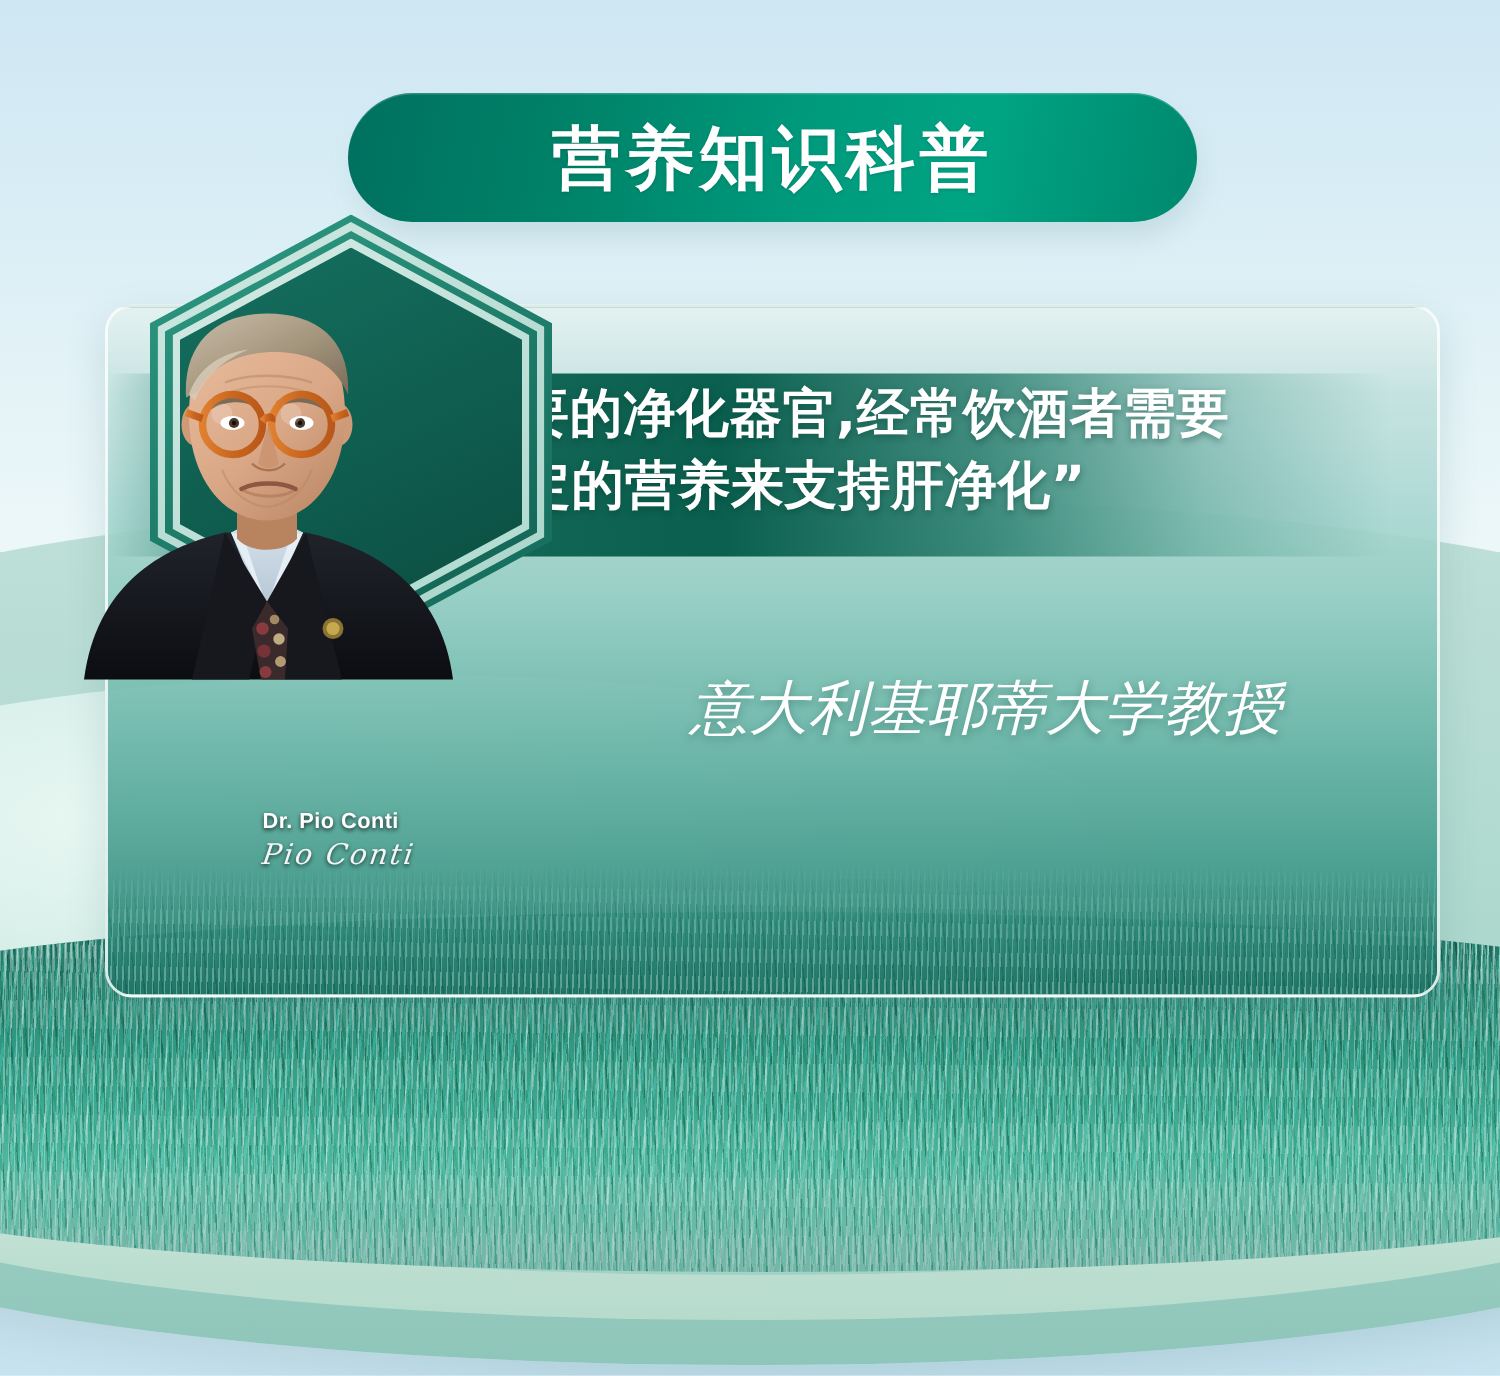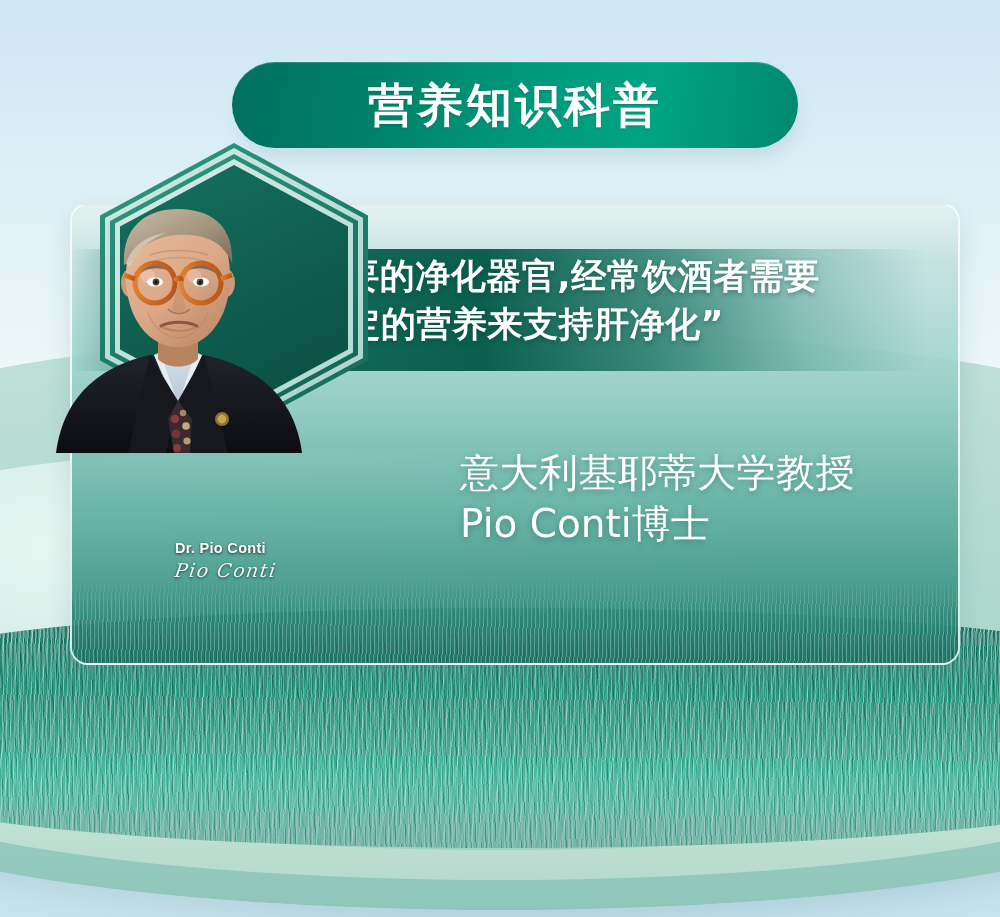--- a/index.html
+++ b/index.html
@@ -187,20 +187,21 @@
   .quote .ln { display:block; }
 
   
   .attrib {
     position:absolute; left:388px; top:243px; width:470px;
     color:#ffffff;
     font-size:39px; font-weight:400; line-height:1.30;
     letter-spacing:.5px;
     text-shadow:0 2px 6px rgba(0,60,50,.35);
     font-family:"DejaVu Sans","Liberation Sans",sans-serif;
+    font-style:italic;
   }
   .attrib .ln { display:block; white-space:nowrap; }
   .attrib .ln2 { letter-spacing:0px; }
 
   
   .hex-wrap { position:absolute; left:100px; top:143px; width:268px; height:290px; }
   .hexclip {
     -webkit-clip-path:polygon(50% 0%, 100% 25%, 100% 75%, 50% 100%, 0% 75%, 0% 25%);
             clip-path:polygon(50% 0%, 100% 25%, 100% 75%, 50% 100%, 0% 75%, 0% 25%);
   }
@@ -295,21 +296,20 @@
     <div class="quote-band"></div>
     <div class="card-grass"></div>
 
     <div class="quote">
       <span class="ln">“肝是主要的净化器官,经常饮酒者需要</span>
       <span class="ln">特定的营养来支持肝净化”</span>
     </div>
 
     <div class="attrib">
       <span class="ln ln1">意大利基耶蒂大学教授</span>
-      <span class="ln ln2">Pio Conti博士</span>
     </div>
   </div>
 
   <div class="hex-wrap">
     <div class="hex-outer hexclip"></div>
     <div class="hex-gap hexclip"></div>
     <div class="hex-ring2 hexclip"></div>
     <div class="hex-gap2 hexclip"></div>
     <div class="hex-inner hexclip"></div>
   </div>

